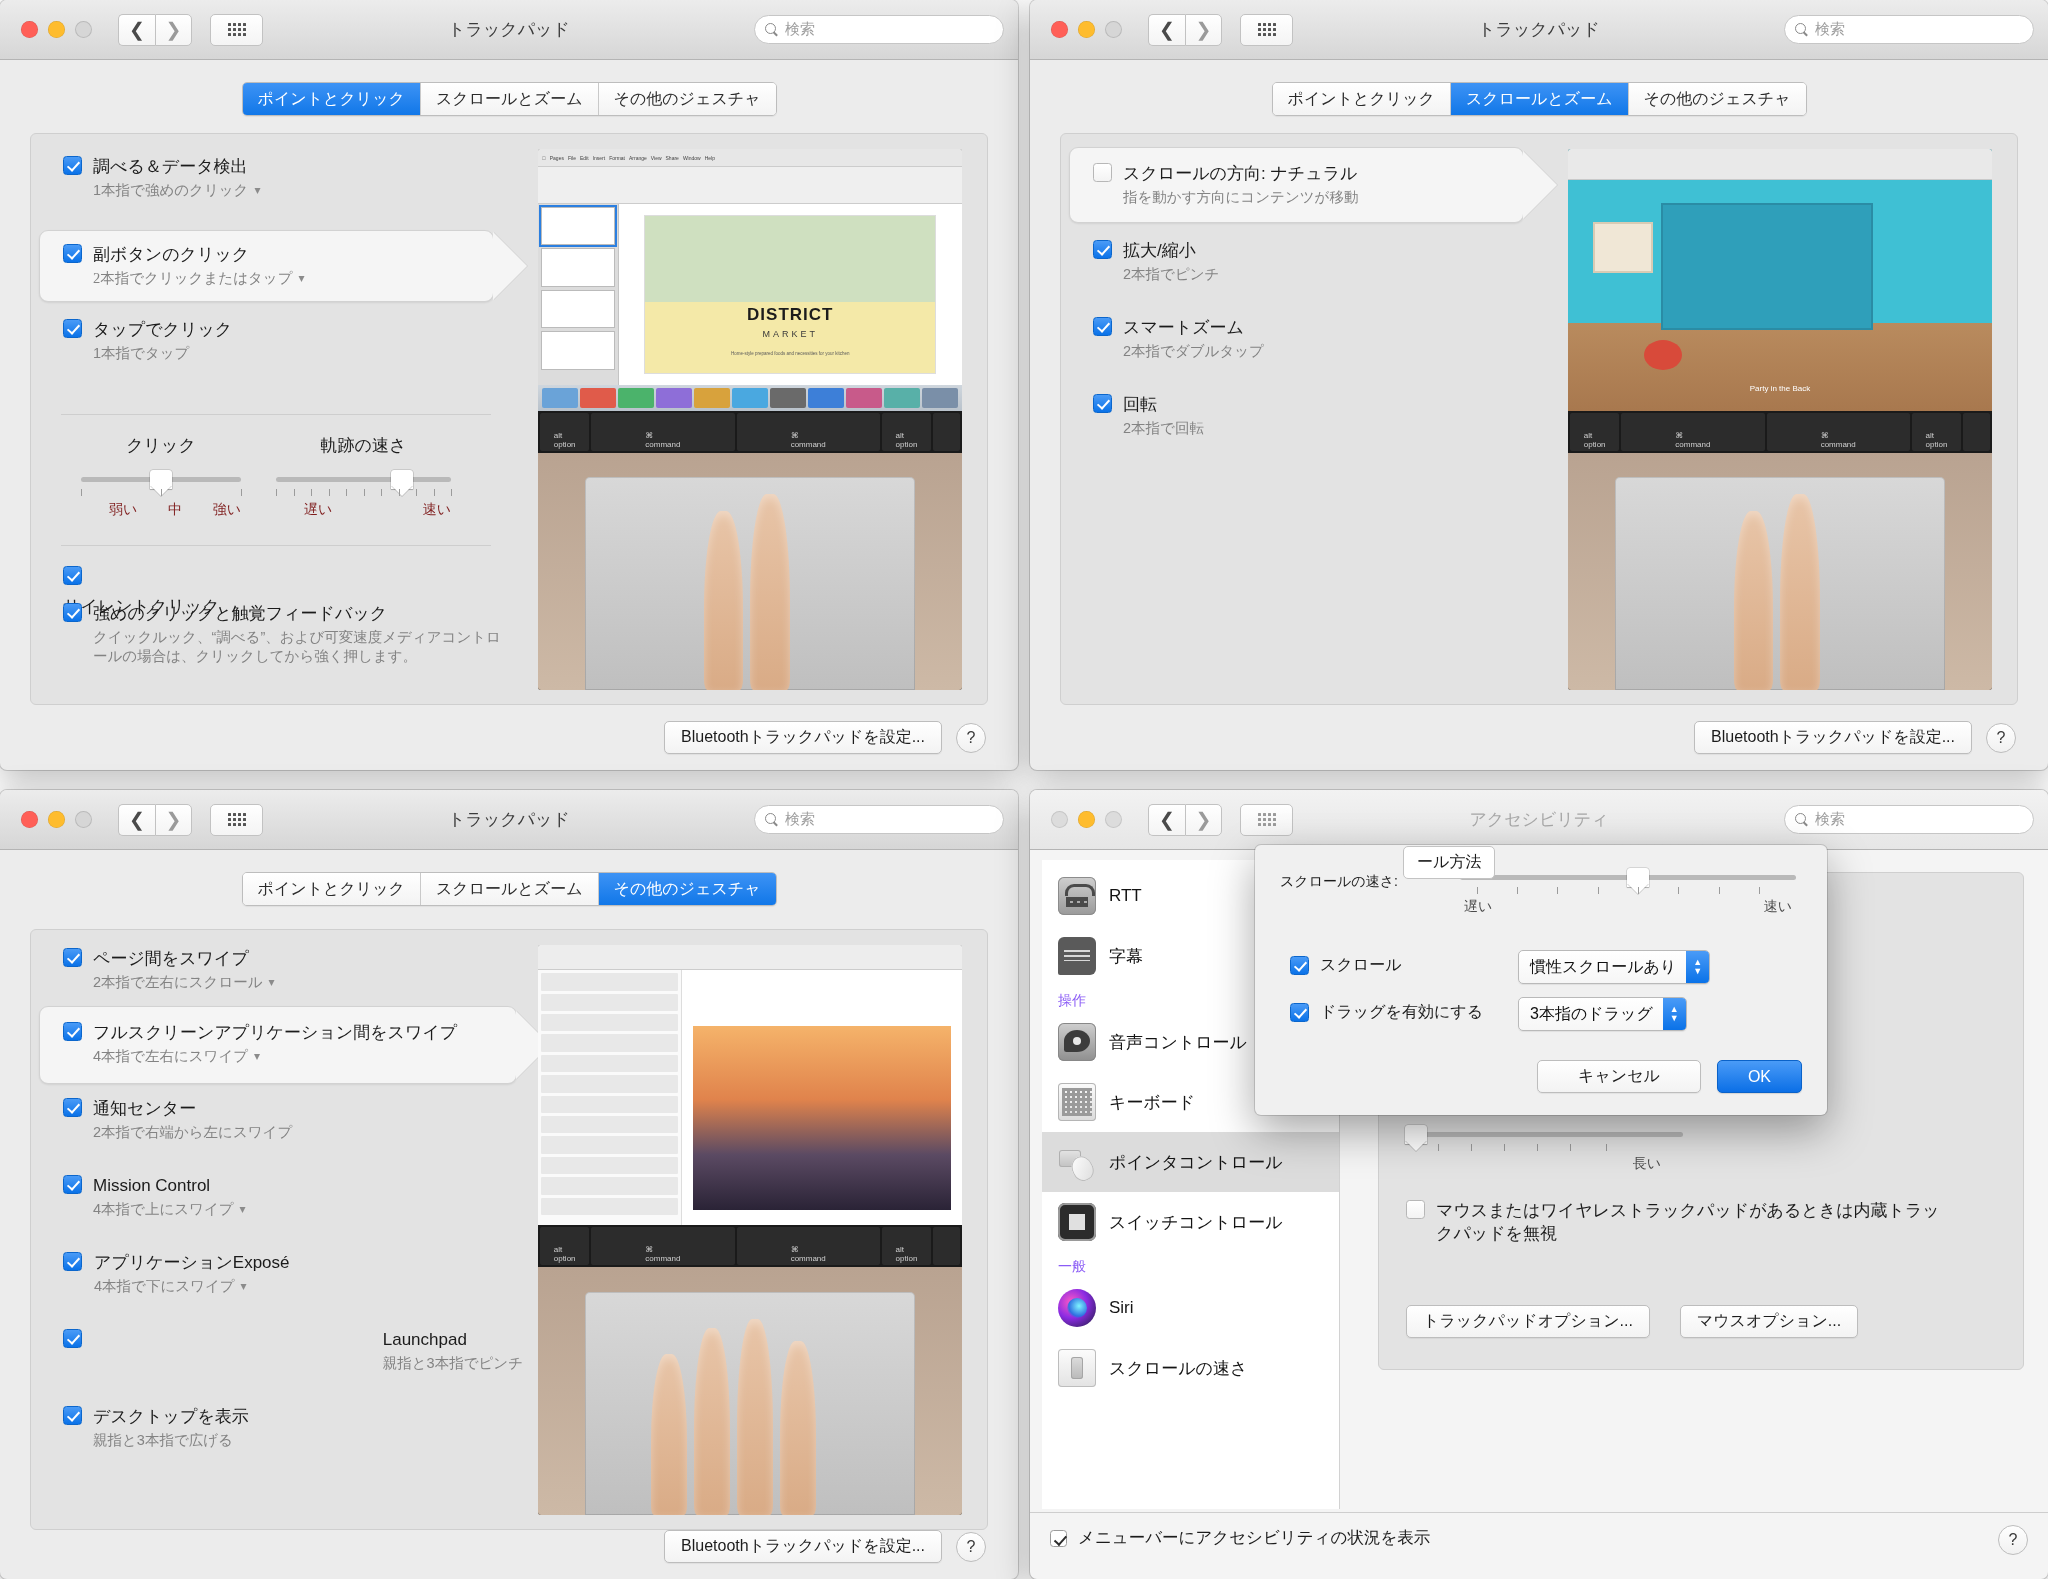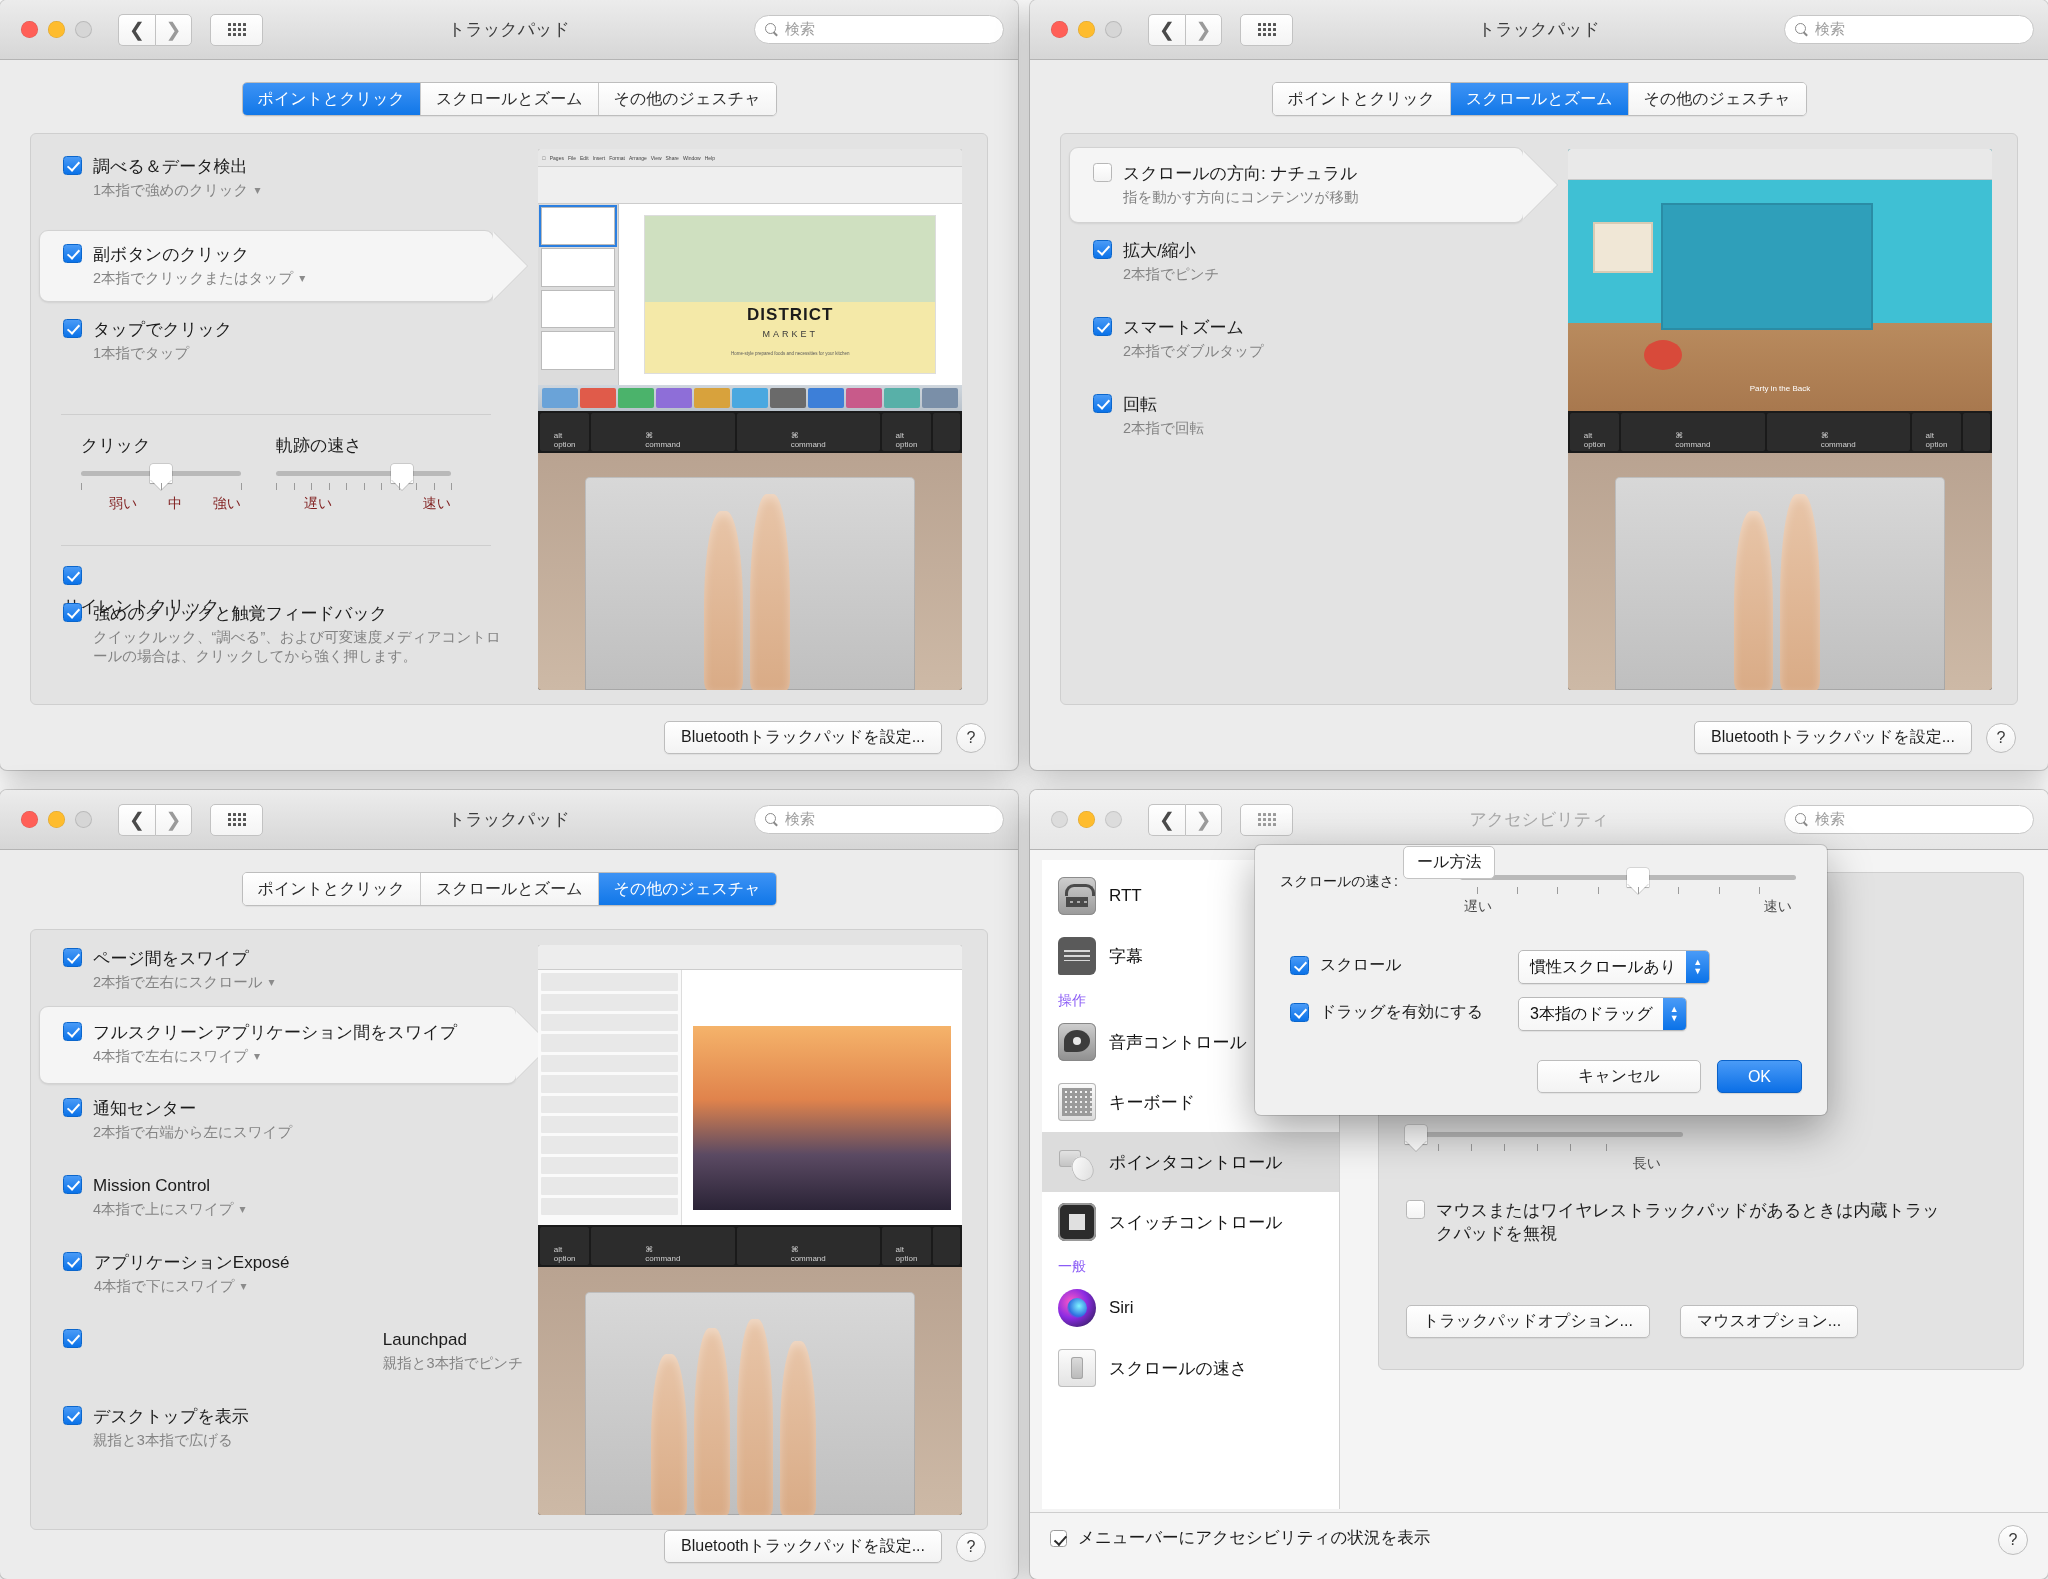--- a/index.html
+++ b/index.html
@@ -135,21 +135,21 @@
   }
   .thumb:after{
     content:"";position:absolute;left:0;top:15px;width:0;height:0;
     border-left:11px solid transparent;border-right:11px solid transparent;
     border-top:11px solid #fff;
     filter:drop-shadow(0 1px .5px rgba(0,0,0,.18));
   }
   .ticks{ position:relative;height:9px;margin-top:7px; }
   .ticks i{ position:absolute;top:0;width:1px;height:7px;background:#9b9b9b; }
   .slabels{ display:flex;justify-content:space-between;font-size:14px;color:#7f1d1d;margin-top:3px;margin-left:28px; }
-  .sliderttl{ text-align:left;font-size:17px;color:#1b1b1b;margin-bottom:14px; }
+  .sliderttl{ text-align:center;font-size:17px;color:#1b1b1b;margin-bottom:20px; }
   .hr{ height:1px;background:#cecece; }
 
   
   .btn{
     background:linear-gradient(to bottom,#ffffff,#f3f3f3);
     border:1px solid #bdbdbd;border-radius:5px;
     font-size:16px;color:#1c1c1c;
     padding:0 16px;height:33px;display:inline-flex;align-items:center;justify-content:center;
     box-shadow:0 1px 1px rgba(0,0,0,.06);
     white-space:nowrap;
@@ -326,21 +326,21 @@
 
     <div class="cbrow" style="position:absolute;left:32px;top:22px;width:450px;">
       <div class="cb on"></div>
       <div>
         <div class="cb-title">調べる＆データ検出</div>
         <div class="cb-sub"><span>1本指で強めのクリック</span><span class="chev">▾</span></div>
       </div>
     </div>
 
     <div class="callout" style="left:8px;top:96px;width:455px;height:72px;"></div>
-    <div class="cbrow" style="position:absolute;left:32px;top:110px;width:450px;">
+    <div class="cbrow" style="position:absolute;left:32px;top:110px;width:450px;font-family:Liberation Serif, serif;">
       <div class="cb on"></div>
       <div>
         <div class="cb-title">副ボタンのクリック</div>
         <div class="cb-sub"><span>2本指でクリックまたはタップ</span><span class="chev">▾</span></div>
       </div>
     </div>
 
     <div class="cbrow" style="position:absolute;left:32px;top:185px;width:450px;">
       <div class="cb on"></div>
       <div>

